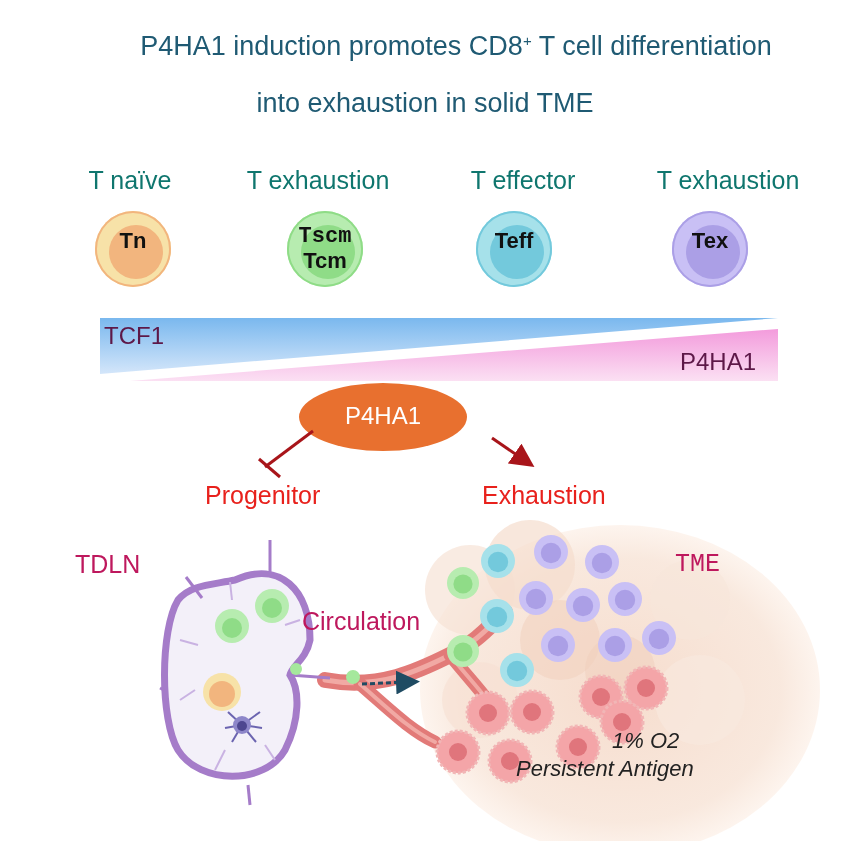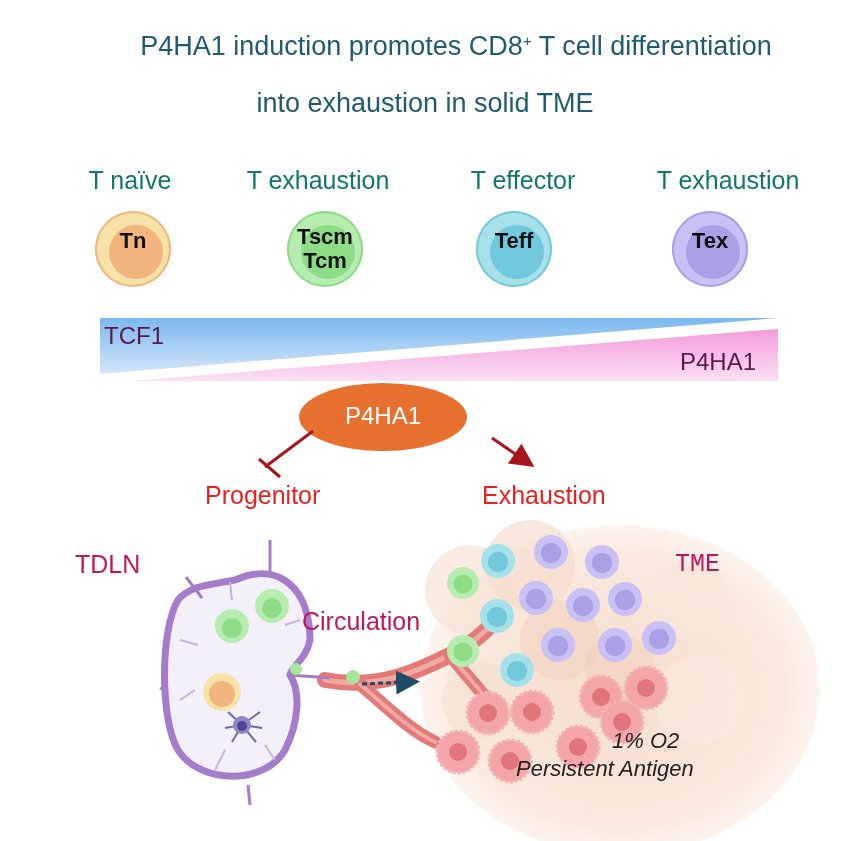--- a/index.html
+++ b/index.html
@@ -28,21 +28,21 @@
 <div class="abs stage-label" style="left:208px;">T exhaustion</div>
 <div class="abs stage-label" style="left:413px;">T effector</div>
 <div class="abs stage-label" style="left:618px;">T exhaustion</div>
 
 <div class="abs cell" id="cell0" style="left: 95px; top: 211px; background: rgb(247, 226, 168); box-shadow: rgb(242, 181, 126) 0px 0px 0px 2px inset;">
   <div class="nuc" style="background: rgb(242, 181, 126);"></div>
   <div class="txt" style="top:18px;">Tn</div>
 </div>
 <div class="abs cell" id="cell1" style="left: 287px; top: 211px; background: rgb(183, 236, 176); box-shadow: rgb(143, 220, 135) 0px 0px 0px 2px inset;">
   <div class="nuc" style="background: rgb(143, 220, 135);"></div>
-  <div class="txt" style="top:14px;">Tscm</div>
+  <div class="txt" style="top:14px;font-family:Liberation Mono, monospace;">Tscm</div>
   <div class="txt" style="top:38px;">Tcm</div>
 </div>
 <div class="abs cell" id="cell2" style="left: 476px; top: 211px; background: rgb(166, 225, 234); box-shadow: rgb(115, 201, 220) 0px 0px 0px 2px inset;">
   <div class="nuc" style="background: rgb(115, 201, 220);"></div>
   <div class="txt" style="top:18px;">Teff</div>
 </div>
 <div class="abs cell" id="cell3" style="left: 672px; top: 211px; background: rgb(201, 192, 245); box-shadow: rgb(171, 159, 230) 0px 0px 0px 2px inset;">
   <div class="nuc" style="background: rgb(171, 159, 230);"></div>
   <div class="txt" style="top:18px;">Tex</div>
 </div>

